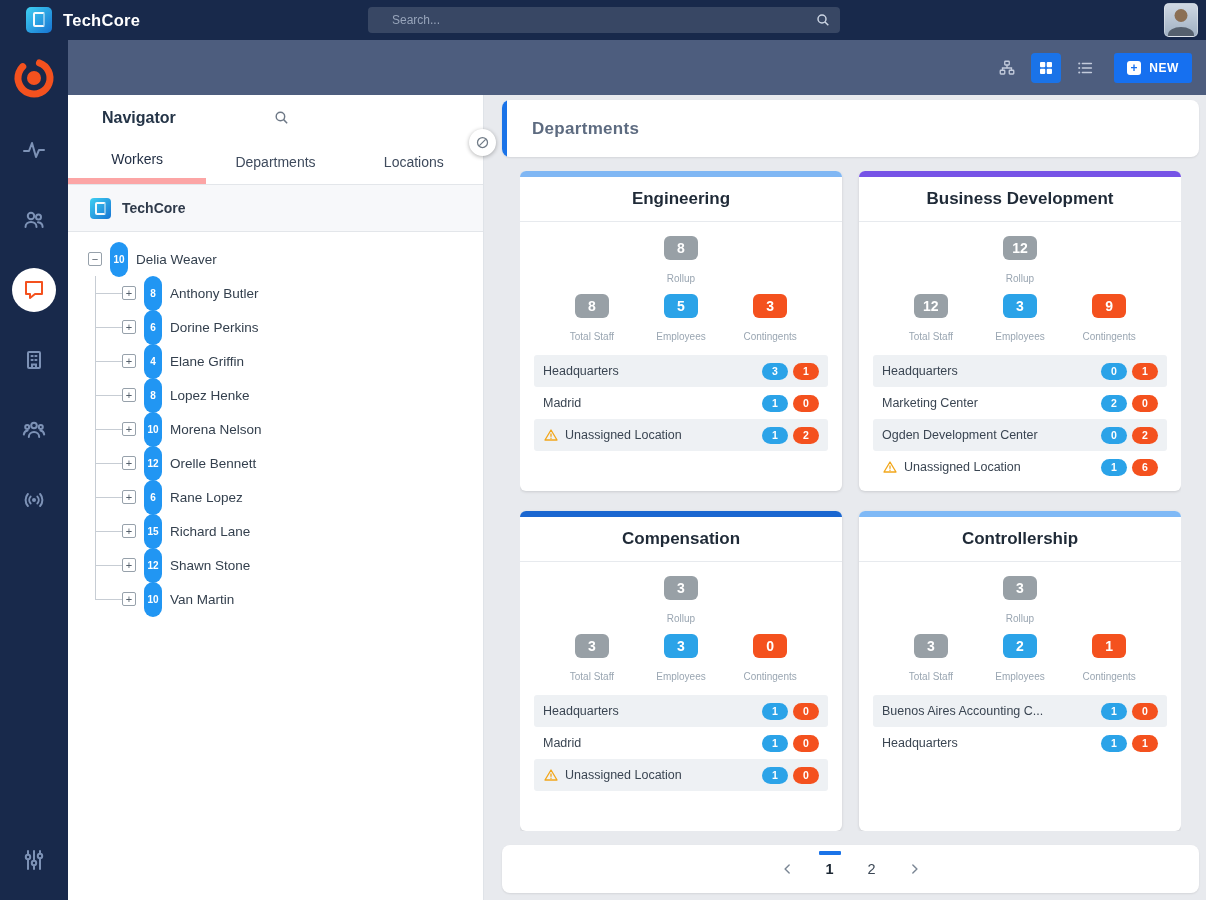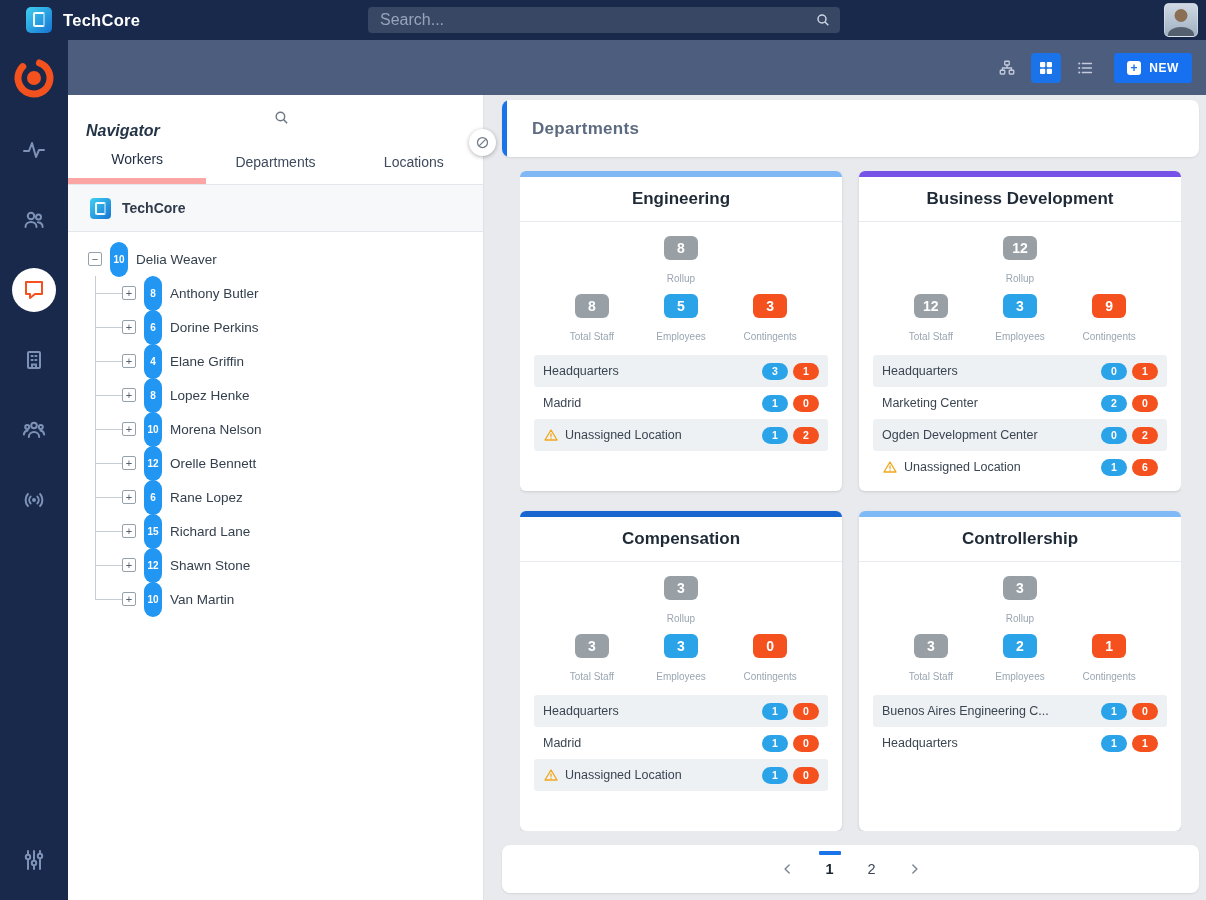--- a/index.html
+++ b/index.html
@@ -23,21 +23,21 @@
   }
   .brand-logo::before {
     content:""; position:absolute; inset:5px 7px 6px 7px;
     border:2.5px solid rgba(255,255,255,.95); border-right-color:rgba(255,255,255,.45);
     border-radius:2px;
   }
   .brand-name { color:#fff; font-size:16.5px; font-weight:bold; letter-spacing:.3px; }
   .search-wrap { position:absolute; left:368px; top:7px; width:472px; height:26px; }
   .search-input {
     width:100%; height:100%; border:none; outline:none; border-radius:4px;
-    background:rgba(255,255,255,.14); color:#e3e9f3; font-size:16px; padding:0 34px 0 12px;
+    background:rgba(255,255,255,.14); color:#e3e9f3; font-size:12px; padding:0 34px 0 24px;
   }
   .search-input::placeholder { color:#97a4ba; }
   .search-wrap .mag { position:absolute; right:9px; top:5px; width:16px; height:16px; color:#cdd6e4; }
   .avatar {
     position:absolute; right:8px; top:3px; width:34px; height:34px; border-radius:5px;
     background:linear-gradient(#cfd8e3,#9fb0c2); overflow:hidden; border:1px solid rgba(255,255,255,.35);
   }
   .avatar::before { content:""; position:absolute; top:5px; left:50%; transform:translateX(-50%);
     width:13px; height:13px; border-radius:50%; background:#8b6f54; }
   .avatar::after { content:""; position:absolute; bottom:-7px; left:50%; transform:translateX(-50%);
@@ -74,21 +74,21 @@
     display:flex; align-items:center; gap:8px;
   }
   .plus-box { width:14px; height:14px; background:#fff; color:#1670f0; border-radius:3px;
     display:flex; align-items:center; justify-content:center; font-size:12px; font-weight:bold; line-height:1; }
 
   
   .navigator {
     position:fixed; top:95px; left:68px; bottom:0; width:416px; background:#fff;
     border-right:1px solid #dfe3e8; z-index:25;
   }
-  .nav-header { height:45px; display:flex; align-items:flex-end; padding:0 18px; position:relative;font-style:italic; }
+  .nav-header { height:45px; display:flex; align-items:center; padding:0 34px; position:relative; }
   .nav-title { font-size:16px; font-weight:bold; color:#243447; }
   .nav-search { position:absolute; left:205px; top:14px; width:17px; height:17px; color:#6d7886;
     background:none; border:none; padding:0; }
   .handle {
     position:absolute; right:-13px; top:34px; width:27px; height:27px; border-radius:50%;
     background:#fff; border:none; box-shadow:0 1px 4px rgba(0,0,0,.3);
     display:flex; align-items:center; justify-content:center; z-index:30;
   }
   .handle svg { width:15px; height:15px; color:#6f7a86; }
   .tabs { display:flex; height:45px; border-bottom:1px solid #e3e6ea; }
@@ -577,21 +577,21 @@
           <span class="badge-label">Employees</span>
         </div>
         <div class="stat">
           <span class="badge badge-orange">1</span>
           <span class="badge-label">Contingents</span>
         </div>
       </div>
       <ul class="loc-list">
   <li class="loc-row">
 
-    <span class="loc-name">Buenos Aires Engineering C...</span>
+    <span class="loc-name">Buenos Aires Accounting C...</span>
     <span class="pill pill-blue">1</span>
     <span class="pill pill-orange">0</span>
   </li>
 
   <li class="loc-row">
 
     <span class="loc-name">Headquarters</span>
     <span class="pill pill-blue">1</span>
     <span class="pill pill-orange">1</span>
   </li>

